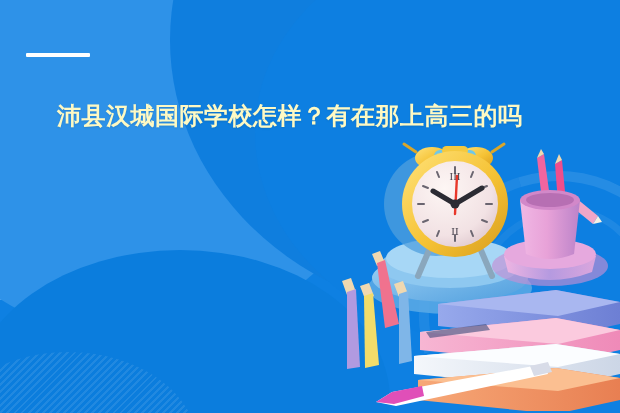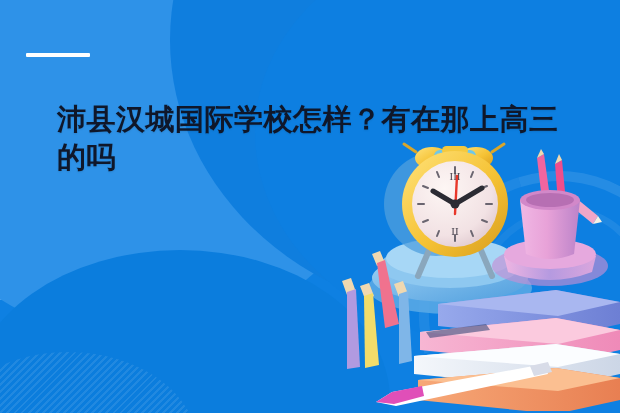--- a/index.html
+++ b/index.html
@@ -72,22 +72,22 @@
     transform:rotate(20deg);
   }
 
   
   .rule{
     position:absolute;left:26px;top:53px;
     width:64px;height:4px;background:#ffffff;border-radius:1px;
   }
   .headline{
     position:absolute;left:57px;top:100px;width:520px;
-    color:#0f172a;
-    font-size:29px;line-height:1.32;
+    color:#fef9c3;
+    font-size:24px;line-height:1.32;
     font-weight:bold;
     letter-spacing:.5px;
     text-shadow:0 1px 2px rgba(0,0,0,.10);
     white-space:pre-wrap;
   }
 
   
   .illo{position:absolute;left:330px;top:136px;width:290px;height:275px;text-decoration:underline;}
   .illo svg{display:block;width:290px;height:275px;}
 </style>

